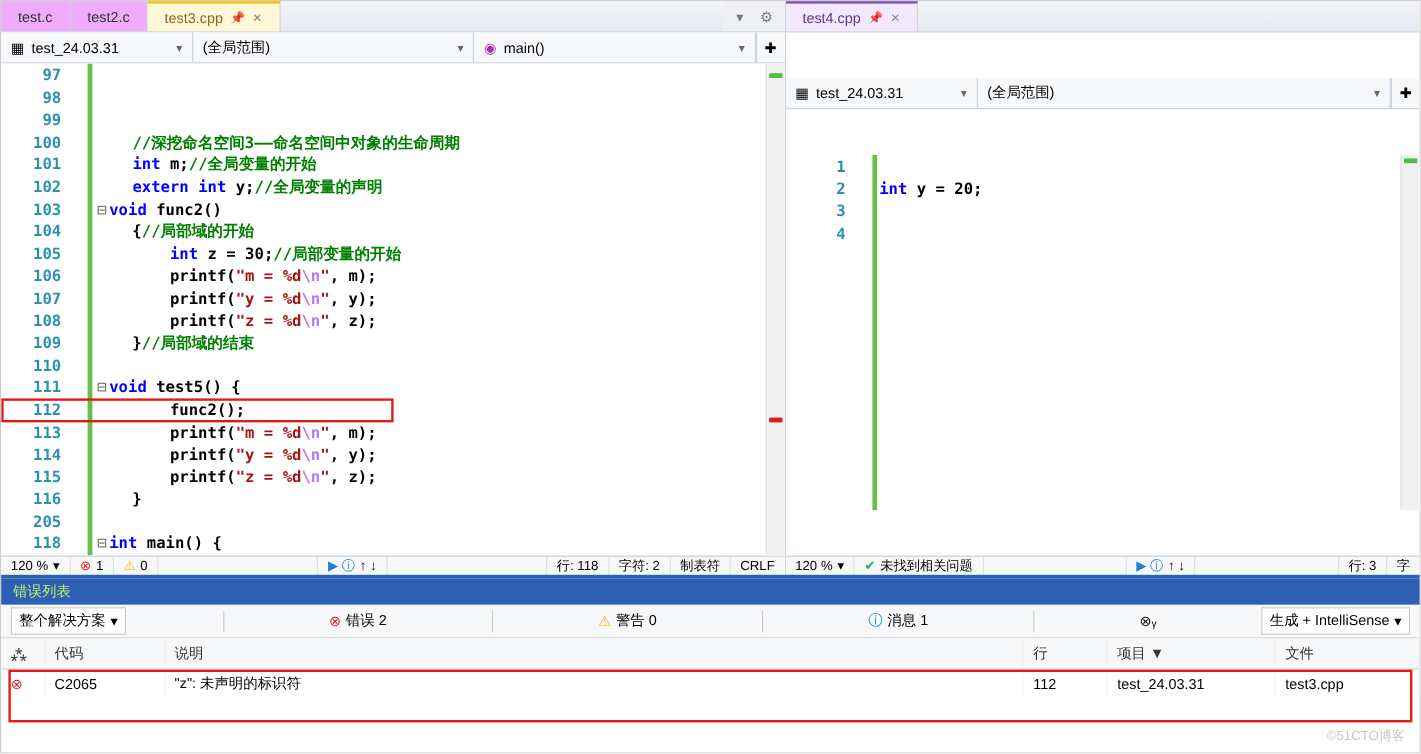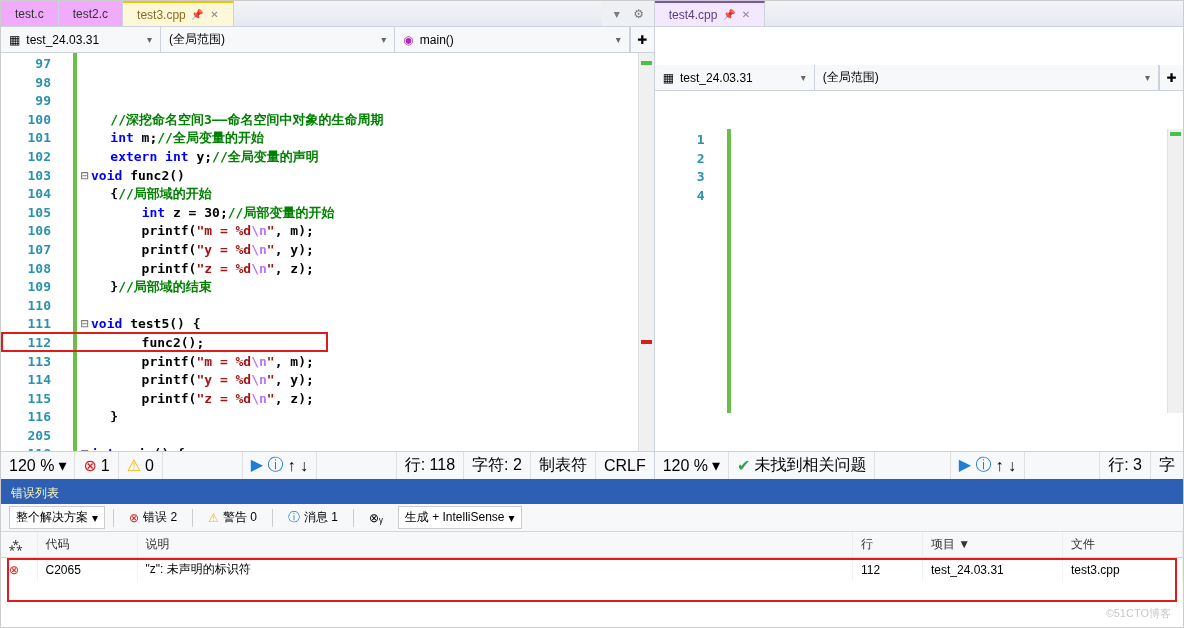--- a/index.html
+++ b/index.html
@@ -35,29 +35,29 @@
 .src .ln { height: 18.6px; }
 .kw { color: #0000ff; } .cm { color: #008000; } .st { color: #a31515; } .mc { color: #6f008a; } .esc { color: #b776fb; }
 .fold { color: #808080; display: inline-block; width: 12px; text-align: center; }
 .redbox { position: absolute; border: 2px solid #e31a1a; pointer-events: none; }
 .overview { width: 16px; background: #f0f0f0; position: relative; border-left: 1px solid #e0e0e0; }
 .ov-marker { position: absolute; left: 2px; right: 2px; height: 4px; }
 .ov-red { background: #d81e1e; }
 .ov-green { background: #4bbf4b; }
 
 
-.status { height: 28px; background: #f7f8fa; border-top: 1px solid #cdd3dd; display: flex; align-items: flex-start; font-size: 16px; }
+.status { height: 16px; background: #f7f8fa; border-top: 1px solid #cdd3dd; display: flex; align-items: flex-start; font-size: 11px; }
 .st-cell { padding: 0 8px; display: flex; align-items: center; gap: 4px; border-right: 1px solid #e0e0e0; height: 100%; }
 .st-cell:last-child { border-right: none; }
 .err-ic { color: #d81e1e; } .wrn-ic { color: #ffb400; } .ok-ic { color: #2ea44f; } .info-ic { color: #1e7ed8; }
 
 
 .errlist { height: 148px; display: flex; flex-direction: column; border-top: 3px solid #2d5fb5; }
-.errhdr { height: 22px; background: #2d5fb5; color: #fef9c3; padding: 3px 10px; font-size: 12px; }
-.errtools { height: 28px; background: #f7f8fa; border-bottom: 1px solid #d6d6d6; display: flex; align-items: center; gap: 8px; padding: 0 8px; }
+.errhdr { height: 22px; background: #2d5fb5; color: #bef264; padding: 3px 10px; font-size: 12px; }
+.errtools { height: 28px; background: #f7f8fa; border-bottom: 1px solid #d6d6d6; display: flex; align-items: center; gap: 8px; padding: 0 8px; justify-content: space-between; }
 .errtools .dd { border: 1px solid #ccc; padding: 2px 6px; background: #fff; display: flex; align-items: center; gap: 4px; }
 .pill { display: flex; align-items: center; gap: 4px; padding: 2px 6px; border: 1px solid transparent; }
 table.errs { width: 100%; border-collapse: collapse; font-size: 12px; }
 table.errs th { text-align: left; padding: 4px 8px; border-bottom: 1px solid #d6d6d6; border-right: 1px solid #eee; font-weight: normal; color: #333; background: #f7f8fa; }
 table.errs td { padding: 3px 8px; border-right: 1px solid #f2f2f2; }
 .err-wrap { position: relative; flex: 1; overflow: hidden; }
 .err-redbox { position: absolute; border: 2px solid #e31a1a; pointer-events: none; }
 .watermark { position: absolute; right: 12px; bottom: 6px; color: #c8c8c8; font-size: 11px; }
 </style>
 </head>
@@ -198,21 +198,21 @@
           </div>
       </div>
       <div class="code-area">
         <div class="gutter" id="gutter-right">
             <div>1</div>
             <div>2</div>
             <div>3</div>
             <div>4</div>
           </div>
         <div class="margin"></div>
-        <div class="src" id="src-right"><div class="ln">&nbsp;</div><div class="ln">&nbsp;</div></div>
+        <div class="src" id="src-right"><div class="ln">&nbsp;</div><div class="ln"><span class="kw">int</span> y = 20;</div><div class="ln">&nbsp;</div></div>
         <div class="overview">
           <div class="ov-marker ov-green" style="top:1%"></div>
         </div>
       </div>
       <div class="status">
         <div class="st-cell">
             <span>120 %</span> 
             <span class="chev">▾</span>
           </div>
         <div class="st-cell">

